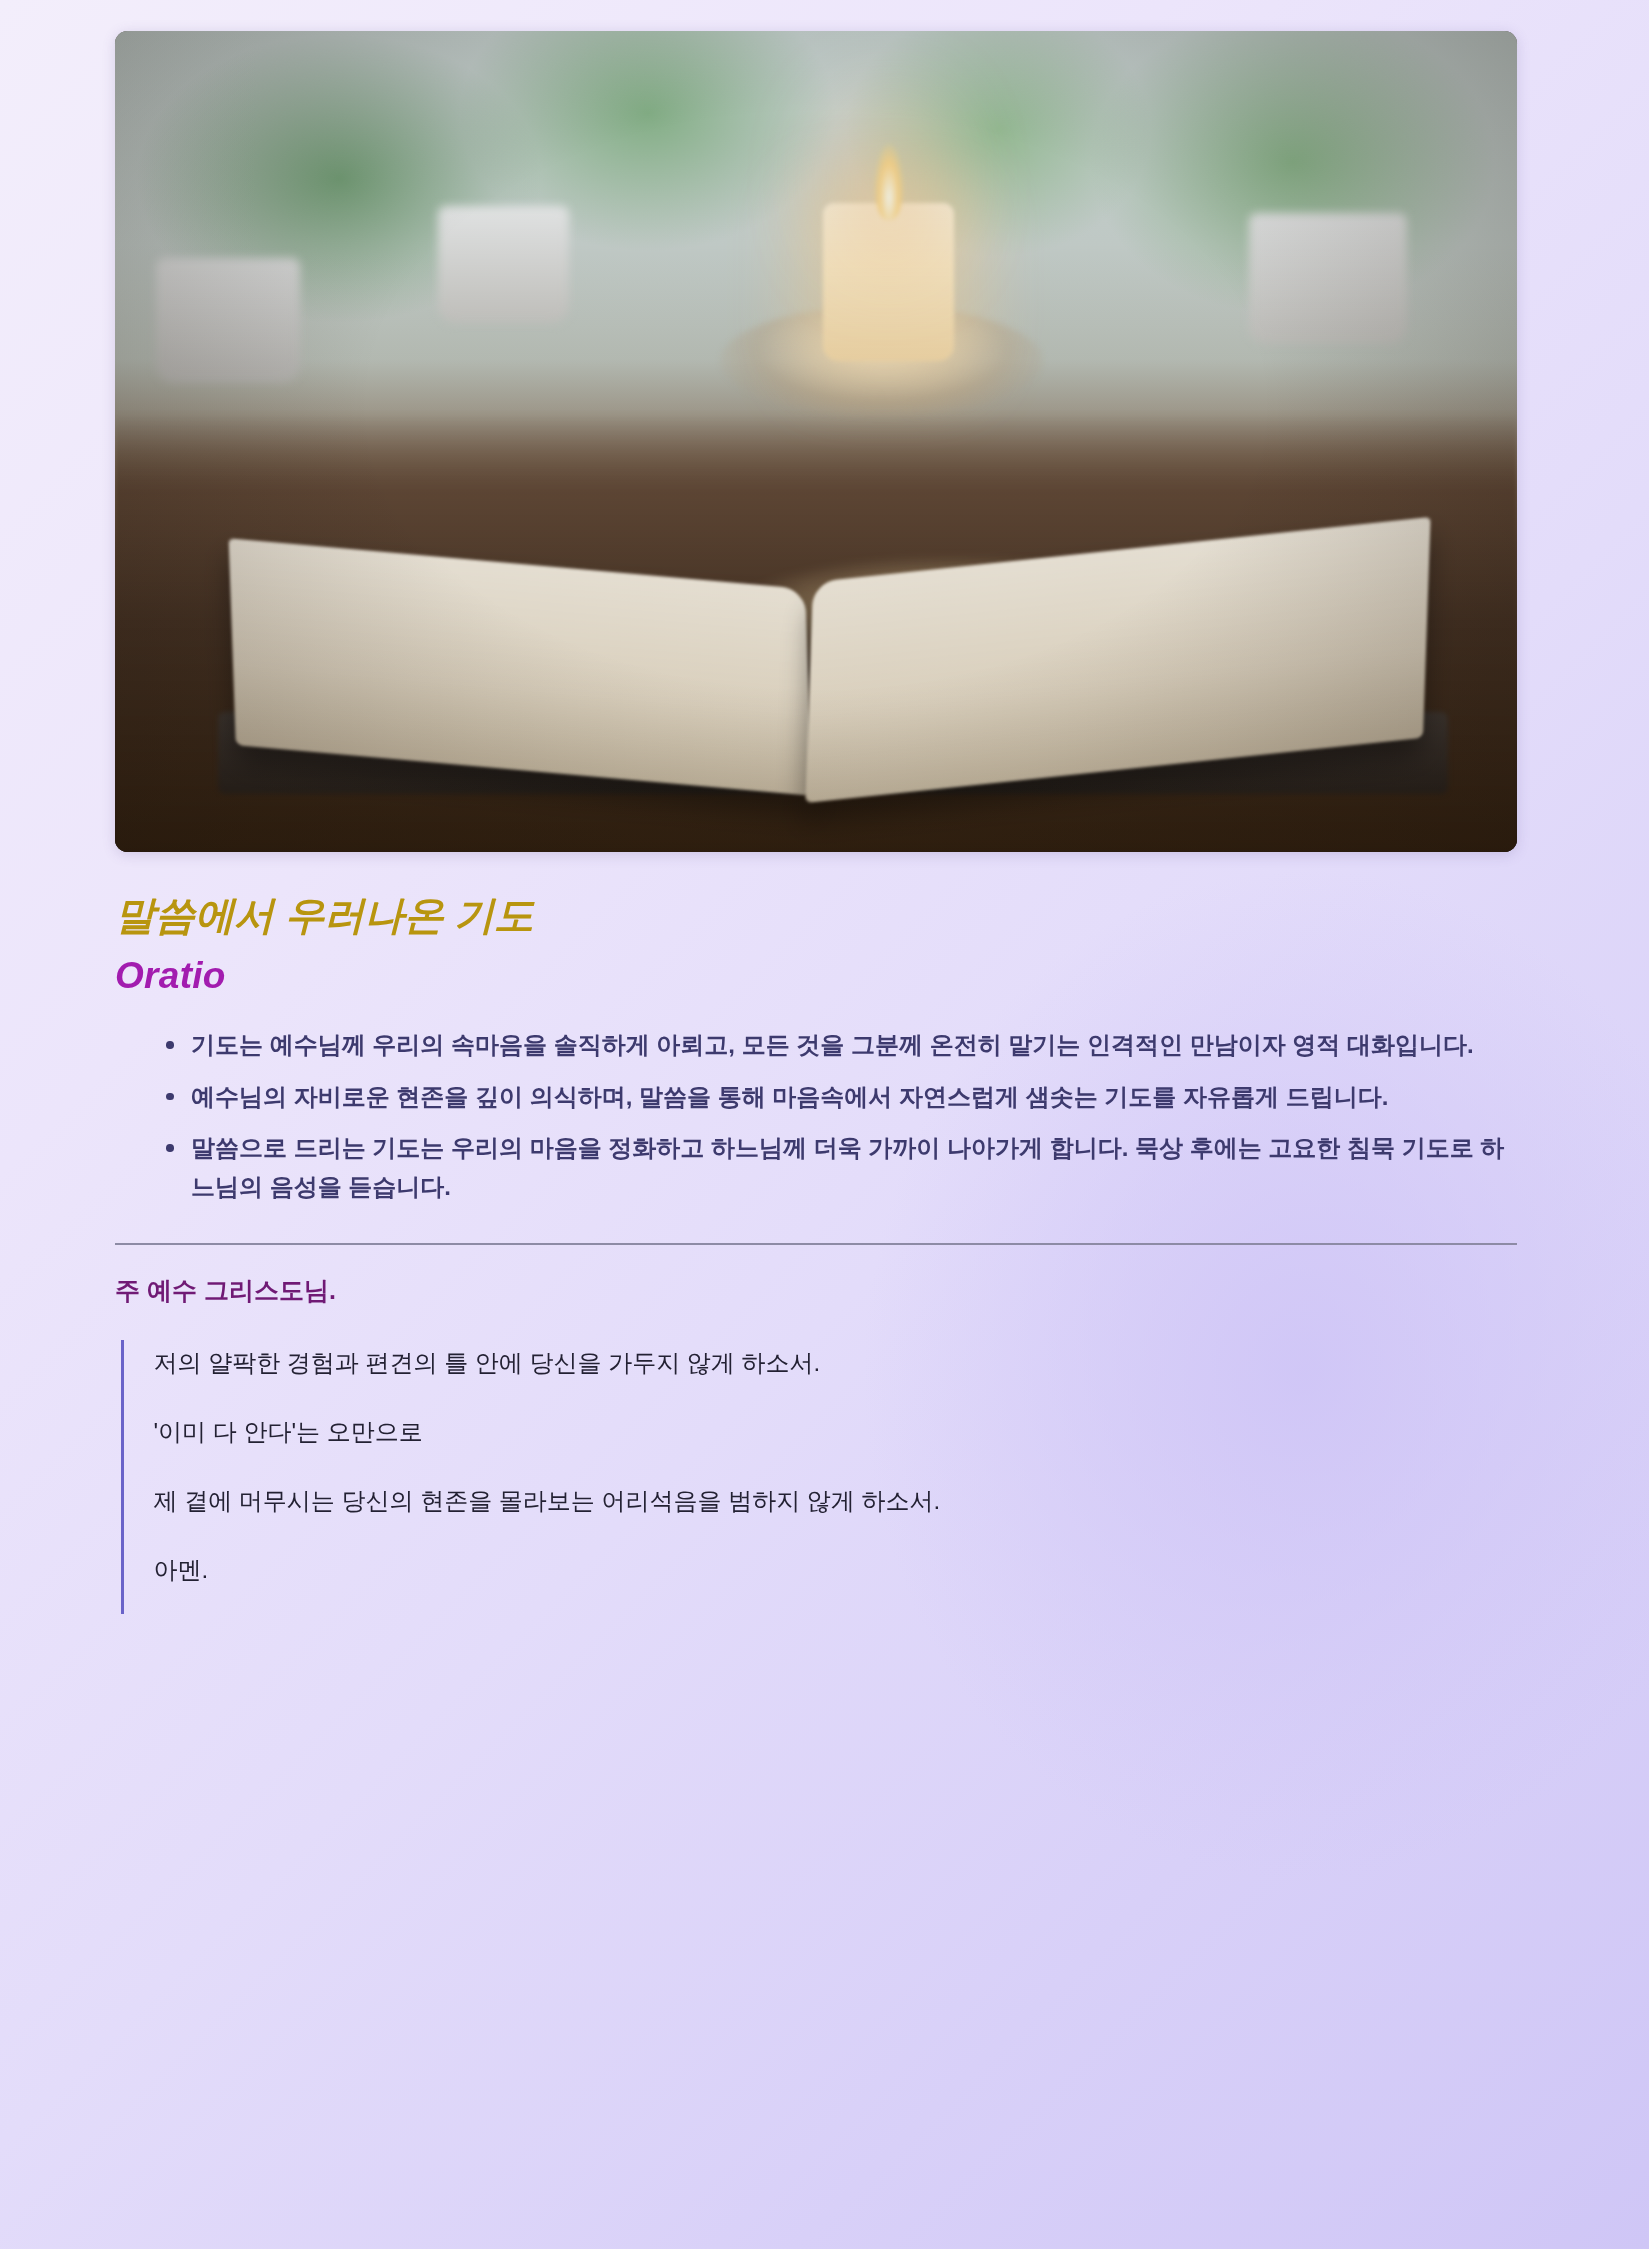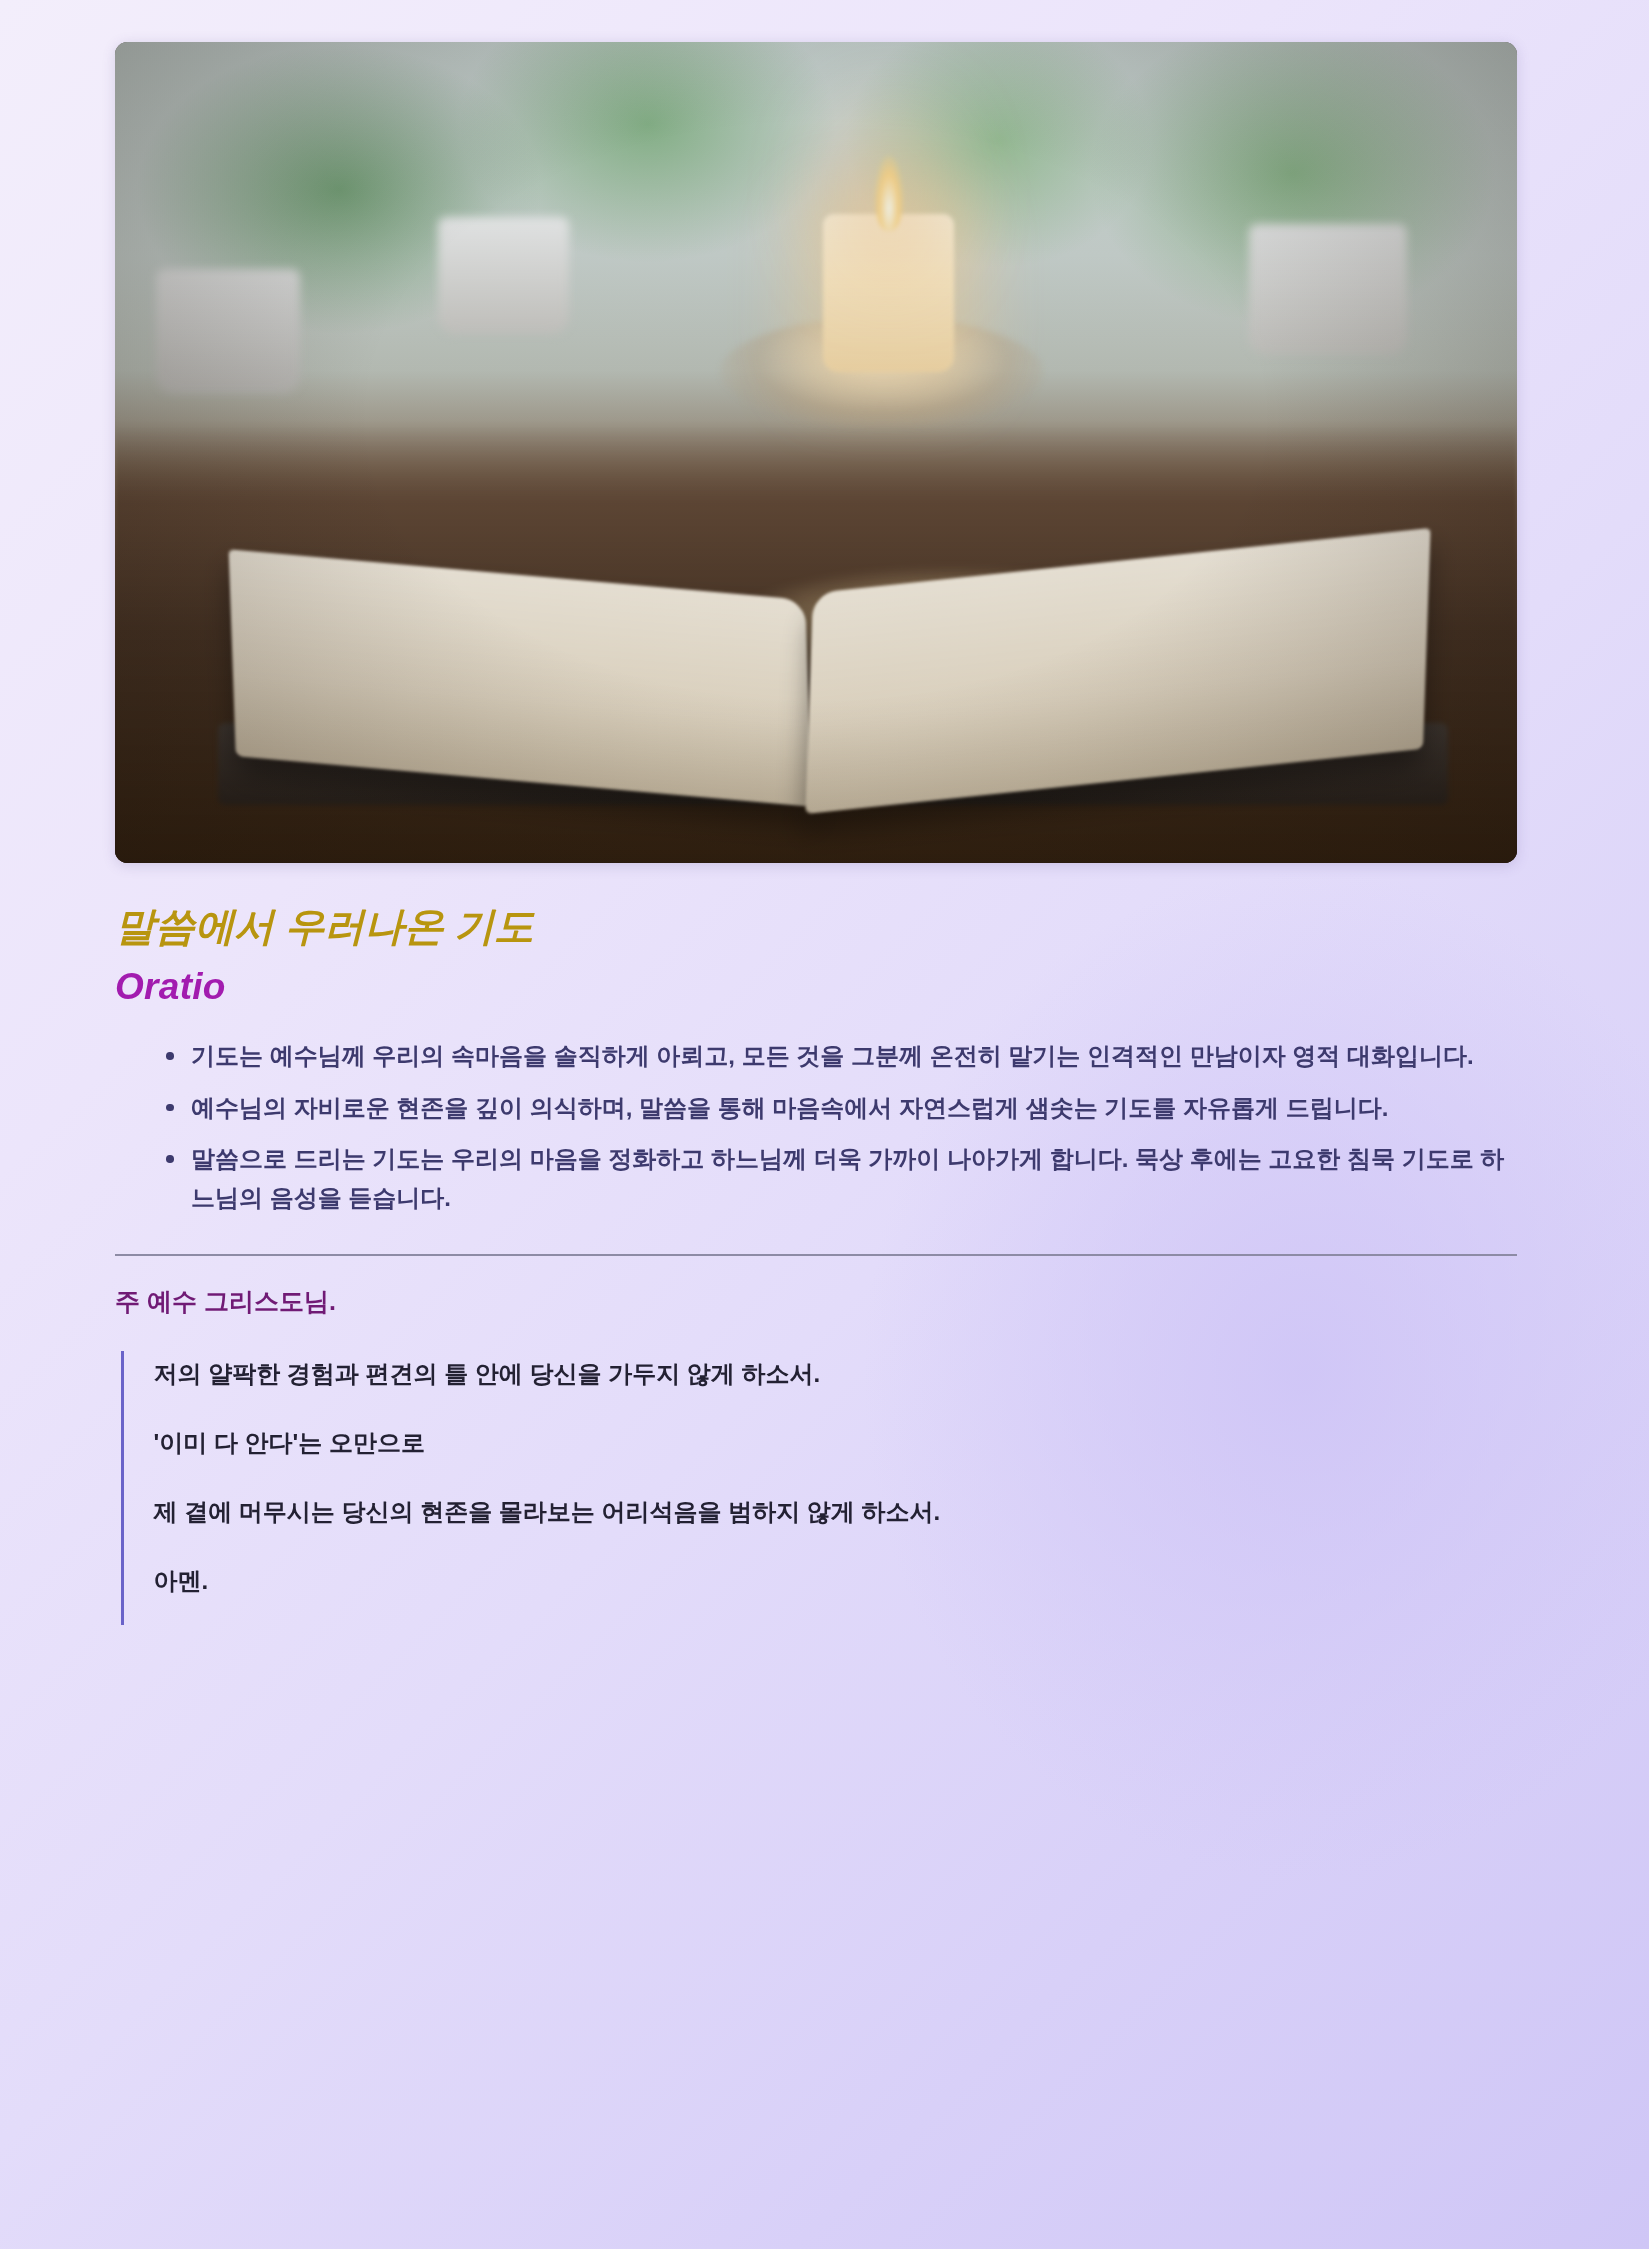--- a/index.html
+++ b/index.html
@@ -21,21 +21,21 @@
     top: 825px;
     width: 962px;
     height: 1100px;
     background: radial-gradient(ellipse at center, rgba(206,196,246,0.85) 0%, rgba(206,196,246,0.0) 65%);
     pointer-events: none;
   }
   .page {
     position: relative;
     width: 1649px;
     box-sizing: border-box;
-    padding: 42px 115px 0 115px;
+    padding: 31px 115px 0 115px;
   }
 
   .hero {
     width: 1402px;
     height: 821px;
     border-radius: 12.4px;
     overflow: hidden;
     position: relative;
     box-shadow: 0 2.7px 12.4px rgba(90,70,140,0.18);
     background: #2b2118;
@@ -193,21 +193,21 @@
   }
 
   .prayer {
     margin: 33px 0 0 5.5px;
     border-left: 3.4px solid #6a63c9;
     padding: 6.9px 0 20.6px 30px;
   }
   .prayer p {
     margin: 0 0 38px 0;
     font-size: 24px;
-    font-weight: 700;
+    font-weight: 400;
     color: #232133;
     line-height: 1.3;
   }
   .prayer p:last-child { margin-bottom: 8px; }
 </style>
 </head>
 <body>
 
 <div class="bg-glow"></div>
 

